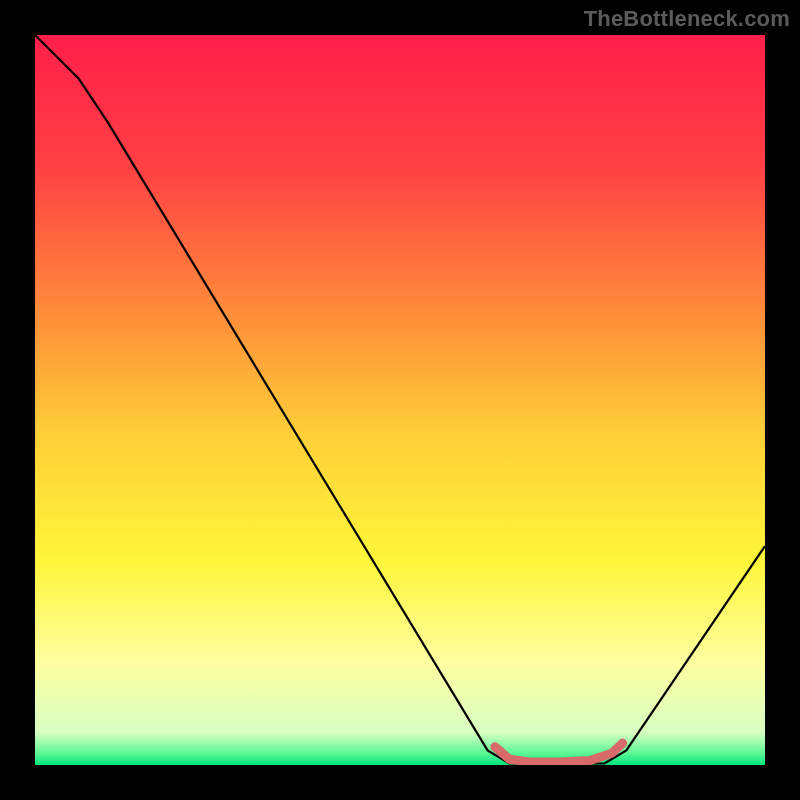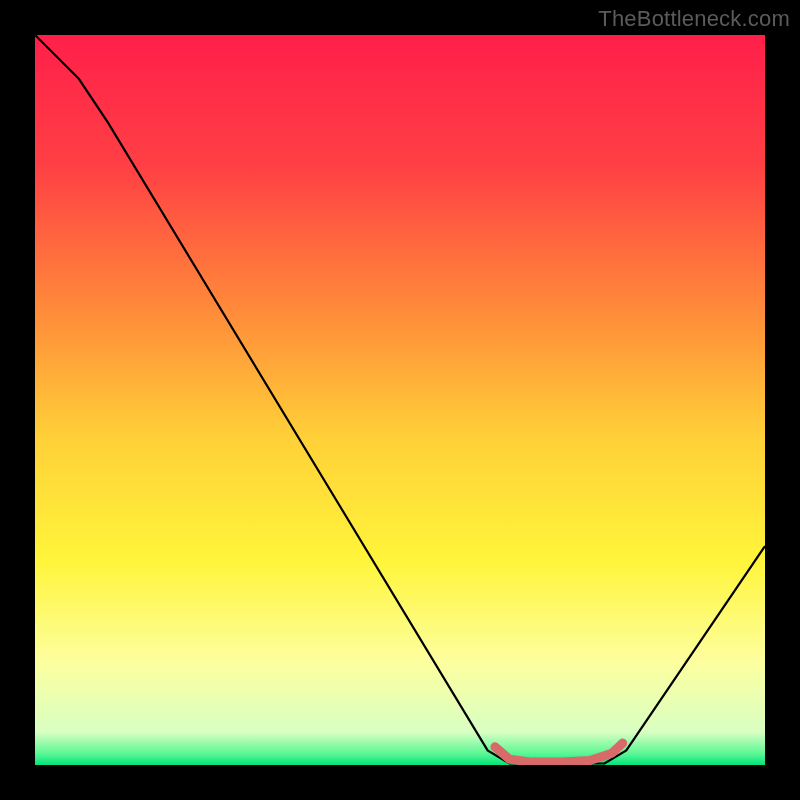--- a/index.html
+++ b/index.html
@@ -17,21 +17,21 @@
     top: 35px;
     width: 730px;
     height: 730px;
   }
   .watermark {
     position: absolute;
     top: 6px;
     right: 10px;
     color: #5b5b5b;
     font-size: 22px;
-    font-weight: 400;
+    font-weight: 700;
     letter-spacing: 0.2px;
   }
   svg { display: block; }
 </style>
 </head>
 <body>
 
 <div class="watermark">TheBottleneck.com</div>
 
 <div class="chart-area">

